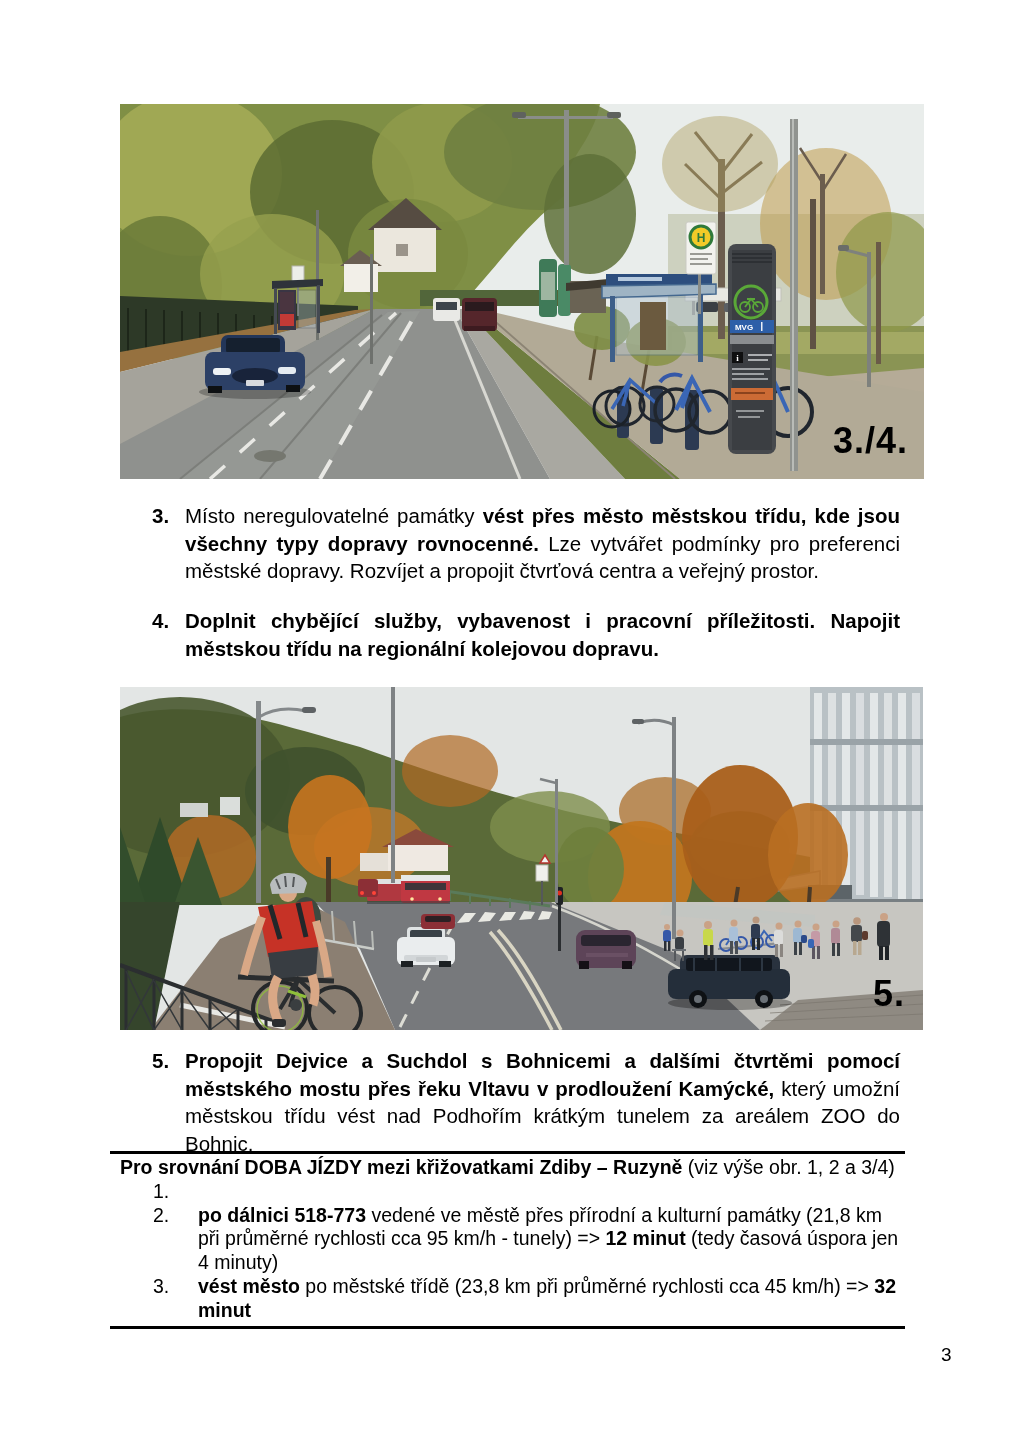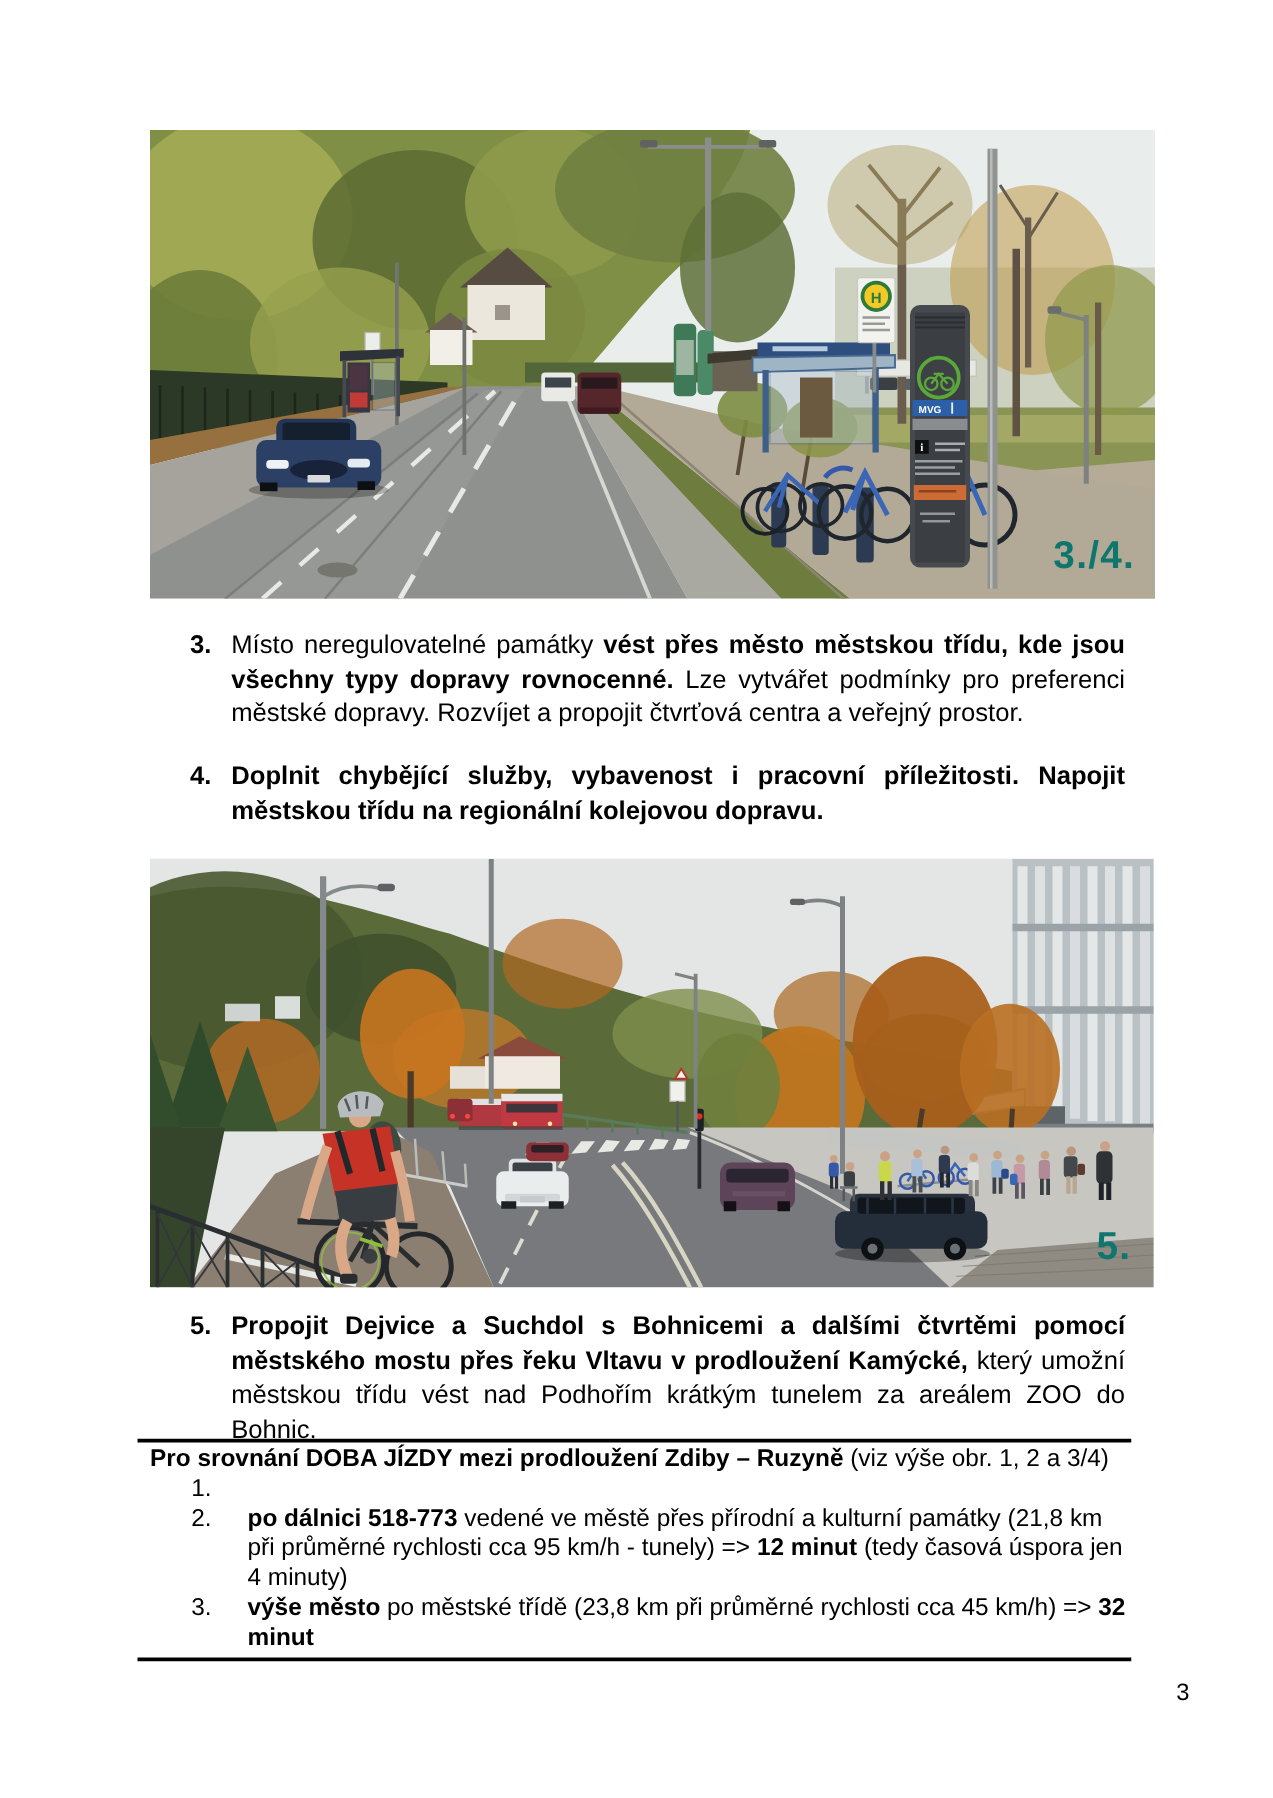--- a/index.html
+++ b/index.html
@@ -1,20 +1,20 @@
 <!DOCTYPE html>
 <html><head>
 <meta charset="utf-8">
 <style>
   html,body{margin:0;padding:0;background:#ffffff;}
   body{width:1018px;height:1438px;position:relative;font-family:"Liberation Sans","DejaVu Sans",sans-serif;color:#000;}
   .page{position:absolute;inset:0;background:#fff;}
   figure.photo{margin:0;position:absolute;overflow:hidden;background:#dfe3e0;}
   figure.photo svg{display:block;width:100%;height:100%;}
-  .photo-label{position:absolute;color:#0f766e;font-weight:800;font-size:31px;letter-spacing:1px;line-height:1;}
+  .photo-label{position:absolute;color:#000000;font-weight:800;font-size:36px;letter-spacing:1px;line-height:1;}
   .photo1{left:120px;top:104px;width:804px;height:375px;}
   .photo2{left:120px;top:687px;width:803px;height:343px;}
   .p1-label{right:16px;bottom:20px;}
   .p2-label{right:18px;bottom:18px;}
   .list-item{position:absolute;left:152px;width:748px;display:flex;font-size:20.5px;line-height:27.5px;}
   .list-item .num{flex:none;width:33px;font-weight:700;}
   .list-item .txt{flex:1;text-align:justify;}
   #item3{top:502px;}
   #item4{top:607px;}
   #item5{top:1047px;}
@@ -501,28 +501,28 @@
     </svg>
     <div class="photo-label p2-label">5.</div>
   </figure>
 
   <div class="list-item" id="item5">
     <span class="num">5.</span>
     <span class="txt"><b>Propojit Dejvice a Suchdol s Bohnicemi a dalšími čtvrtěmi pomocí městského mostu přes řeku Vltavu v prodloužení Kamýcké,</b><span> který umožní městskou třídu vést nad Podhořím krátkým tunelem za areálem ZOO do Bohnic.</span></span>
   </div>
 
   <div class="cmp-box">
-    <div class="cmp-title"><b>Pro srovnání DOBA JÍZDY mezi prodloužení Zdiby – Ruzyně</b><span> (viz výše obr. 1, 2 a 3/4)</span></div>
+    <div class="cmp-title"><b>Pro srovnání DOBA JÍZDY mezi křižovatkami Zdiby – Ruzyně</b><span> (viz výše obr. 1, 2 a 3/4)</span></div>
     <div class="cmp-item">
       <span class="num">1.</span>
     </div>
     <div class="cmp-item">
       <span class="num">2.</span>
       <span class="txt"><b>po dálnici 518-773</b><span> vedené ve městě přes přírodní a kulturní památky (21,8 km při průměrné rychlosti cca 95 km/h - tunely) =&gt; </span><b>12 minut</b><span> (tedy časová úspora jen 4 minuty)</span></span>
     </div>
     <div class="cmp-item">
       <span class="num">3.</span>
-      <span class="txt"><b>výše město</b><span> po městské třídě (23,8 km při průměrné rychlosti cca 45 km/h) =&gt; </span><b>32 minut</b></span>
+      <span class="txt"><b>vést město</b><span> po městské třídě (23,8 km při průměrné rychlosti cca 45 km/h) =&gt; </span><b>32 minut</b></span>
     </div>
   </div>
 
   <div class="page-number">3</div>
 </div>
 
 </body></html>

